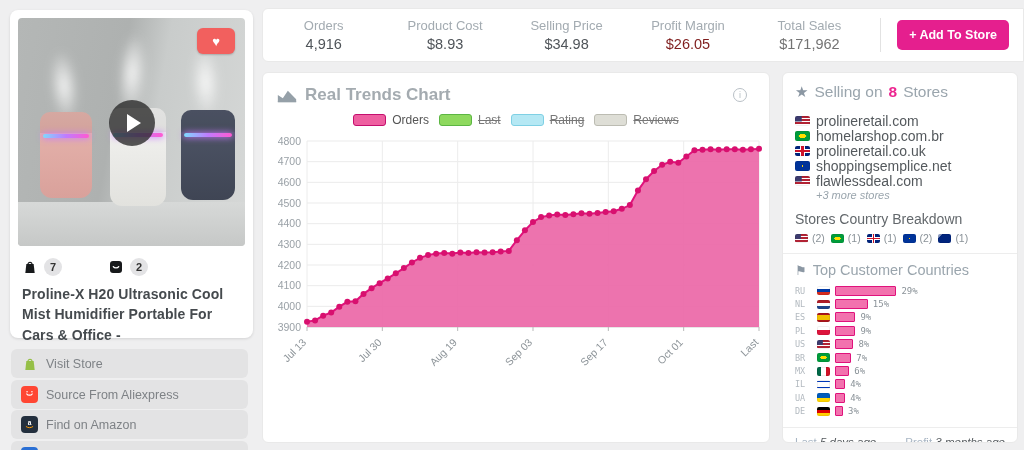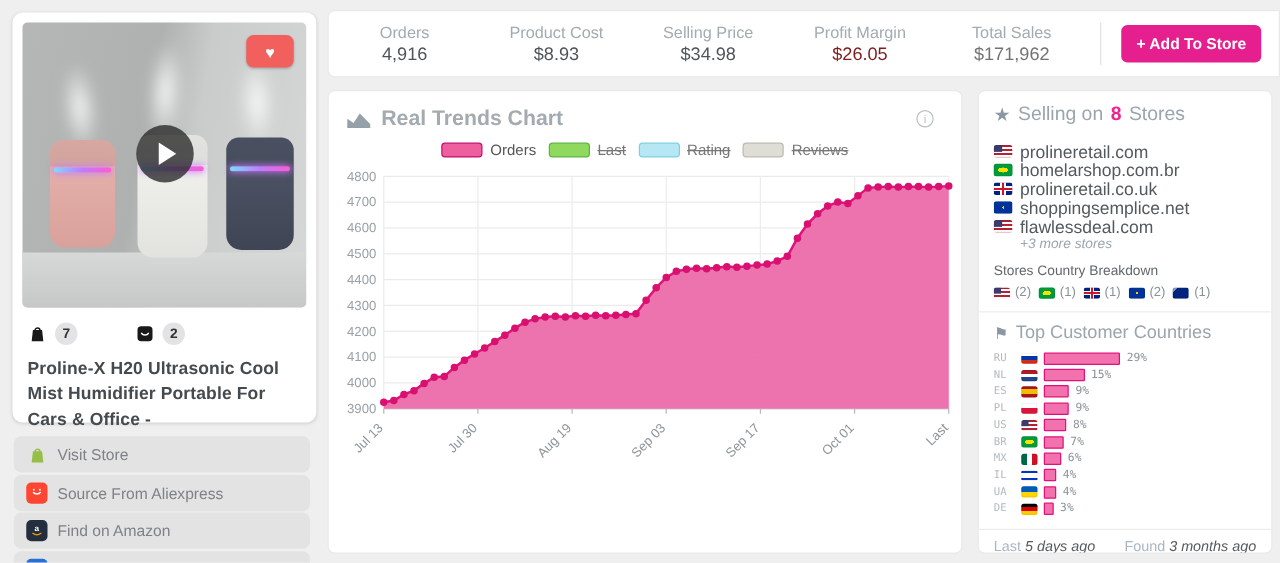--- a/index.html
+++ b/index.html
@@ -106,21 +106,21 @@
     border-radius:6px; border:1px solid #e9e9e9; padding:10px 12px; overflow:hidden; }
   .rp-header { display:flex; align-items:center; gap:6px; font-size:15.5px;
     color:#9aa5ad; }
   .rp-header .pink { color:#ed2590; font-weight:bold; }
   .store-list { margin-top:12px; }
   .store-row { display:flex; align-items:center; gap:6px; height:15px;
     cursor:pointer; }
   .store-domain { font-size:14px; color:#54595d; }
   .more-stores { font-size:11px; font-style:italic; color:#9aa5ad; margin:1px 0 0 21px;
     cursor:pointer; }
-  .breakdown-title { margin-top:10px; font-size:11px; color:#63686c; }
+  .breakdown-title { margin-top:10px; font-size:14px; color:#63686c; }
   .breakdown-row { display:flex; align-items:center; gap:4px; margin-top:5px; }
   .breakdown-count { font-size:10.5px; color:#8a9298; margin-right:2px; }
   .rp-divider { border-top:1px solid #ededed; margin:9px -12px 8px; }
   .country-rows { margin-top:6px; }
   .country-row { display:flex; align-items:center; gap:5px; height:13.4px; }
   .country-code { width:17px; font-size:8.5px; color:#b3bac0;
     font-family:"DejaVu Sans Mono", monospace; }
   .country-bar { height:10px; background:#f272ae; border:1px solid #e0127c;
     border-radius:1px; }
   .country-pct { font-size:9px; color:#8a9298;
@@ -507,17 +507,17 @@
         <div class="country-row">
           <span class="country-code">DE</span>
           <div class="flag sm flag-de"></div>
           <div class="country-bar" style="width: 8.1px; background: rgb(242, 114, 174); border-color: rgb(224, 18, 124);"></div>
           <span class="country-pct">3%</span>
         </div>
       </div>
     <div class="rp-divider"></div>
     <div class="rp-footer">
       <span><span class="muted-blue">Last</span> <span class="footer-val">5 days ago</span></span>
-      <span><span class="muted-blue">Found</span> <span class="footer-val">3 months ago</span></span>
+      <span><span class="muted-blue">Profit</span> <span class="footer-val">3 months ago</span></span>
     </div>
   </div>
 
 </div>
 
 </body></html>

